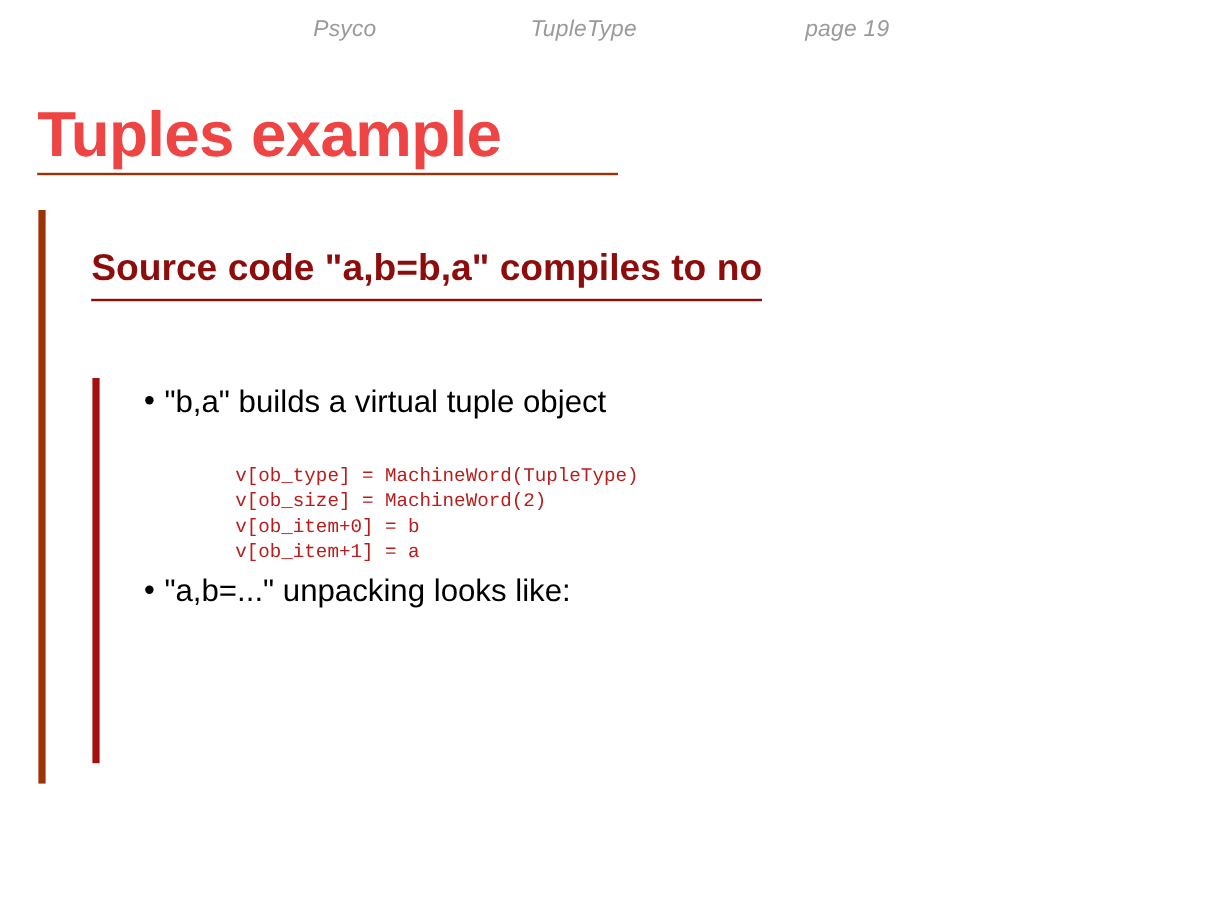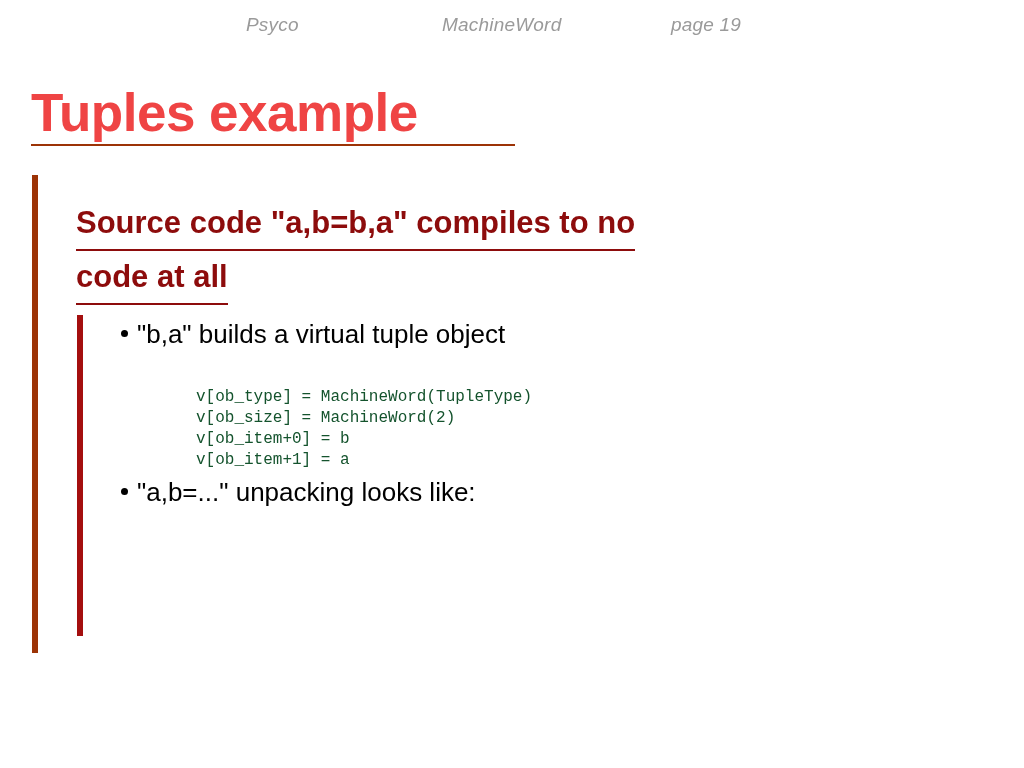--- a/index.html
+++ b/index.html
@@ -33,21 +33,21 @@
   }
   .header-item {
     position: absolute;
     font-style: italic;
     font-size: 19px;
     color: #9a9a9a;
     font-family: "Liberation Sans", sans-serif;
     white-space: nowrap;
     letter-spacing: 0.2px;
   }
-  .header-psyco      { left: 246px; top: 0; text-align: right; }
+  .header-psyco      { left: 261px; top: 0; text-align: right; }
   .header-conf       { left: 442px; top: 0; }
   .header-page       { left: 671px; top: 0; }
 
   
   .title {
     position: absolute;
     left: 31px;
     top: 82px;
     font-size: 53px;
     font-weight: bold;
@@ -130,47 +130,46 @@
   }
   .bullet-1 { left: 121px; top: 319px; }
   .bullet-2 { left: 121px; top: 477px; }
 
   
   .code {
     position: absolute;
     font-family: "Liberation Mono", "DejaVu Sans Mono", monospace;
     font-size: 16px;
     line-height: 21px;
-    color: #14532d;
+    color: #b91c1c;
     white-space: pre;
     letter-spacing: 0px;
   }
   .code-1 { left: 196px; top: 371px; }
   .code-2 { left: 196px; top: 527px; }
 </style>
 </head>
 <body>
 
 <div class="slide">
 
   <div class="header">
     <div class="header-item header-psyco">Psyco</div>
-    <div class="header-item header-conf">MachineWord</div>
+    <div class="header-item header-conf">TupleType</div>
     <div class="header-item header-page">page 19</div>
   </div>
 
   <div class="title">Tuples example</div>
   <div class="title-underline"></div>
 
   <div class="bar-outer"></div>
   <div class="bar-inner"></div>
 
   <div class="subtitle">
     <span class="sub-line">Source code "a,b=b,a" compiles to no</span>
-    <span class="sub-line">code at all</span>
   </div>
 
   <div class="bullet-row bullet-1">
     <span class="bullet-dot"></span>
     <span class="bullet-text">"b,a" builds a virtual tuple object</span>
   </div>
 
   <pre class="code code-1">v[ob_type] = MachineWord(TupleType)
 v[ob_size] = MachineWord(2)
 v[ob_item+0] = b

